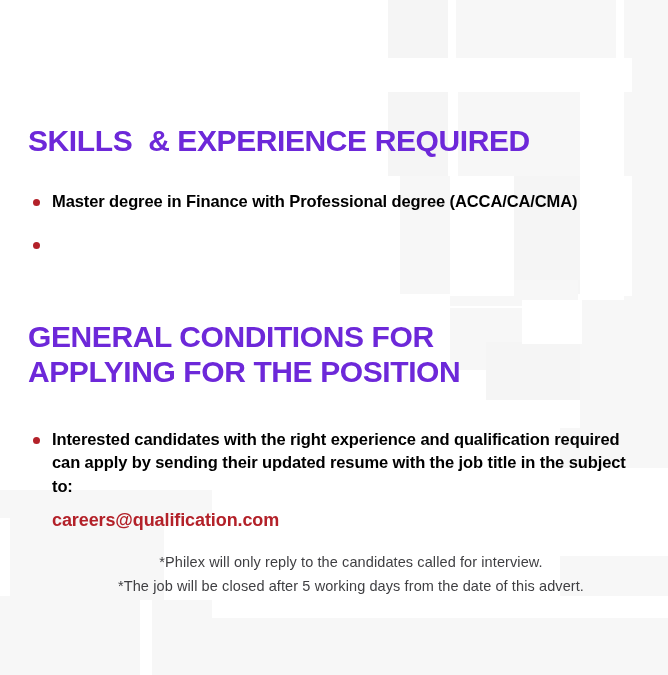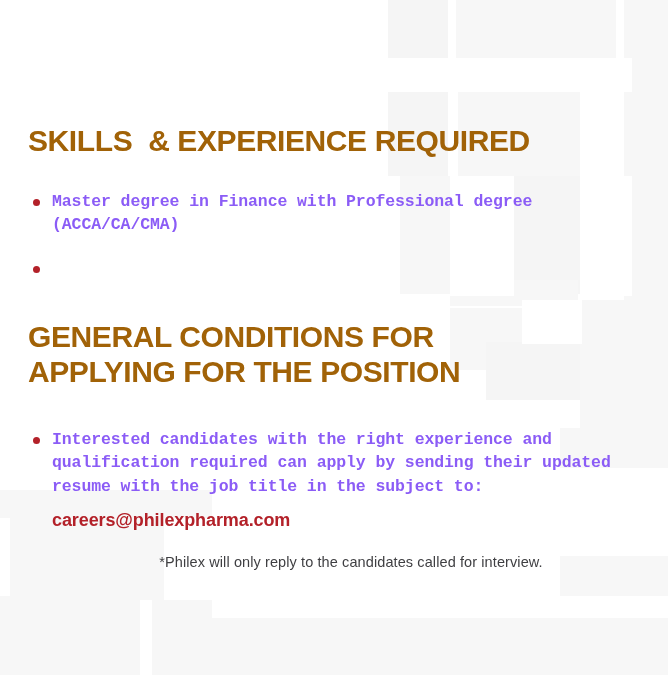--- a/index.html
+++ b/index.html
@@ -40,21 +40,21 @@
   }
 
   
   #content {
     position: relative;
     z-index: 2;
     padding: 0 28px;
   }
 
   .section-heading {
-    color: #a16207;
+    color: #6d28d9;
     font-weight: 700;
     font-size: 30px;
     line-height: 1.16;
     letter-spacing: -0.4px;
     text-transform: uppercase;
     font-stretch: condensed;
     margin: 0;
     white-space: pre-wrap;
   }
 
@@ -73,27 +73,26 @@
   }
 
   .bullet-list {
     list-style: none;
     margin: 0;
     padding: 0;
   }
   .bullet-item {
     position: relative;
     padding-left: 24px;
-    color: #8b5cf6;
+    color: #000000;
     font-weight: 700;
     font-size: 16.5px;
     line-height: 1.42;
     letter-spacing: -0.1px;
     margin-bottom: 14px;
-    font-family: Liberation Mono, monospace;
   }
   .bullet-item:last-child { margin-bottom: 12px; }
   .bullet-dot {
     position: absolute;
     left: 5px;
     top: 9px;
     width: 7px;
     height: 7px;
     border-radius: 50%;
     background: #b32129;
@@ -193,21 +192,22 @@
     <h1 id="heading-general" class="section-heading">GENERAL CONDITIONS FOR
 APPLYING FOR THE POSITION</h1>
 
     <div id="general-block">
       <ul class="bullet-list">
         <li class="bullet-item">
           <span class="bullet-dot"></span>
           <span>Interested candidates with the right experience and qualification required can apply by sending their updated resume with the job title in the subject to:</span>
         </li>
       </ul>
-      <div id="email-line">careers@philexpharma.com</div>
+      <div id="email-line">careers@qualification.com</div>
     </div>
 
     <div id="footnotes">
       <div class="footnote">*Philex will only reply to the candidates called for interview.</div>
+      <div class="footnote">*The job will be closed after 5 working days from the date of this advert.</div>
     </div>
 
   </div>
 </div>
 
 </body></html>

